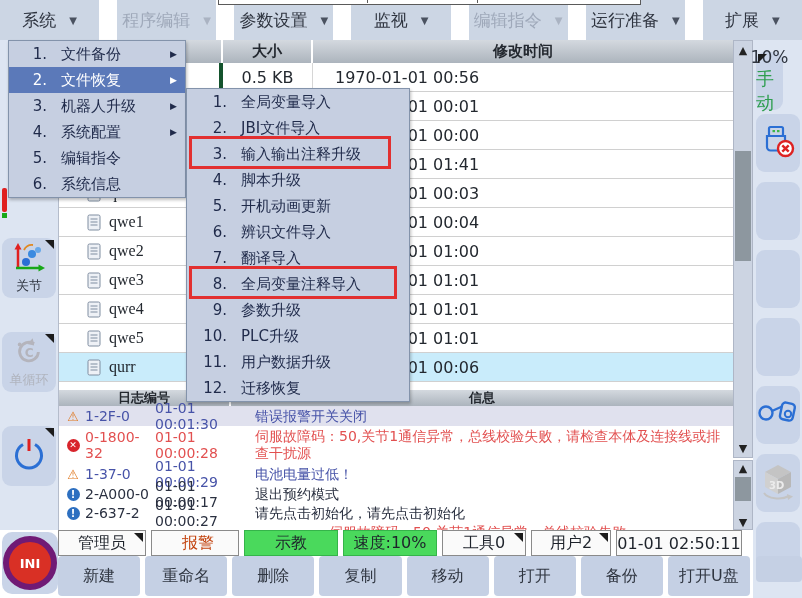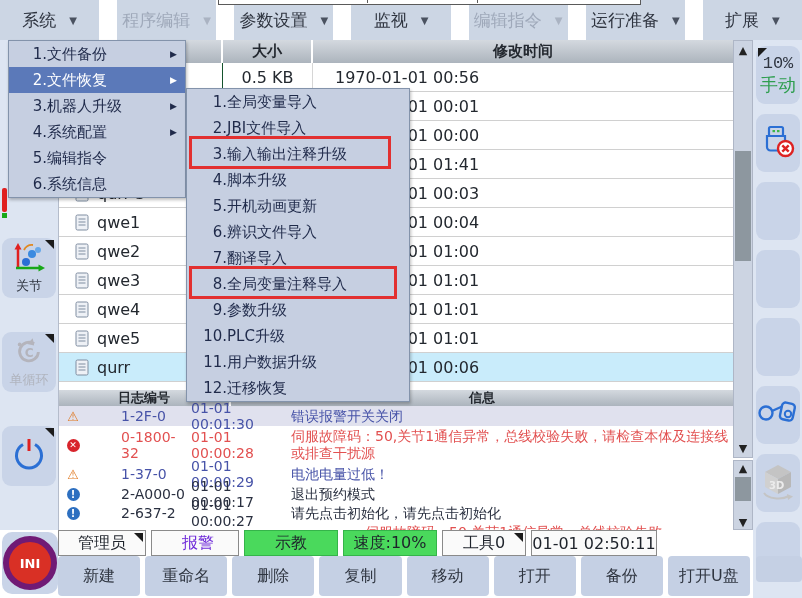--- a/index.html
+++ b/index.html
@@ -46,73 +46,73 @@
   .thead{display:flex;height:23px;font-size:15px;font-weight:bold;color:#23282f;}
   .th{background:linear-gradient(#d4d9df,#acb4bd);display:flex;align-items:center;justify-content:center;
       border-right:2px solid #fff;box-sizing:border-box;}
   .th.name{width:164px;}
   .th.size{width:90px;}
   .th.time{flex:1;border-right:none;}
   .trow{display:flex;height:29px;border-bottom:1px solid #d0d0d0;box-sizing:border-box;
         font-size:16px;color:#23282f;align-items:center;background:#fff;}
   .trow.sel{background:#c9ecfb;}
   .tc{height:100%;display:flex;align-items:center;box-sizing:border-box;}
-  .tc.name{width:164px;padding-left:16px;border-right:1px solid #14532d;}
+  .tc.name{width:164px;padding-left:28px;border-right:4px solid #14532d;font-family:Liberation Serif, serif;}
   .tc.name .doc{margin-right:8px;display:flex;}
   .tc.size{width:90px;justify-content:center;border-right:1px solid #d6d6d6;}
   .tc.time{flex:1;padding-left:22px;}
 
   
   .vscroll{position:absolute;width:20px;background:#ccd4e2;border:1px solid #aeb6c6;box-sizing:border-box;}
   .sarrow{position:absolute;left:0;width:18px;height:16px;display:flex;align-items:center;
           justify-content:center;font-size:11px;color:#222;cursor:pointer;}
   .sthumb{position:absolute;left:1px;width:16px;background:#8d979f;cursor:pointer;}
 
   
   .logarea{position:absolute;left:58px;top:390px;width:675px;height:140px;background:#fff;overflow:hidden;
            border-left:1px solid #b4bccb;box-sizing:border-box;}
   .loghead{display:flex;height:16px;font-size:13px;font-weight:bold;color:#23282f;}
   .lh{background:linear-gradient(#d4d9df,#acb4bd);display:flex;align-items:center;justify-content:center;
       border-right:2px solid #fff;box-sizing:border-box;}
   .lh.id{width:172px;}
   .lh.info{flex:1;border-right:none;}
   .lrow{display:flex;font-size:14px;align-items:center;background:#fff;}
   .lrow .lic{width:16px;margin-left:6px;display:flex;justify-content:center;}
-  .lrow .lid{width:70px;padding-left:4px;margin-left:36px;}
+  .lrow .lid{width:70px;padding-left:4px;}
   .lrow .ltime{width:96px;}
   .lrow .lmsg{flex:1;padding-left:4px;line-height:17px;}
   .lrow.warnrow{color:#4753a8;}
   .lrow.errrow{color:#e25050;}
   .lrow.normrow{color:#2a3040;}
   .lrow.first{background:#e0e1ee;}
   .ico-warn{color:#e07820;font-size:13px;font-weight:bold;}
   .ico-err{width:13px;height:13px;border-radius:50%;background:#d8242c;color:#fff;font-size:9px;
            font-weight:bold;display:flex;align-items:center;justify-content:center;}
   .ico-info{width:13px;height:13px;border-radius:50%;background:#2d6fc0;color:#fff;font-size:10px;
            font-weight:bold;display:flex;align-items:center;justify-content:center;}
 
   
   .statusbar{position:absolute;left:58px;top:530px;width:690px;height:26px;display:flex;gap:5px;}
   .stitem{position:relative;background:#fafafa;border:1px solid #8a8a8a;box-sizing:border-box;
           display:flex;align-items:center;justify-content:center;font-size:16px;color:#1e232b;cursor:pointer;}
   .stitem.green{background:#4ad95c;border-color:#35b44a;}
-  .stitem.alarm{color:#6d28d9;padding-left:6px;}
+  .stitem.alarm{color:#c2410c;padding-left:6px;}
 
   
   .bottombar{position:absolute;left:58px;top:556px;width:692px;height:40px;display:flex;gap:5px;}
   .bbtn{flex:1;background:#c5d0e4;border-radius:4px;display:flex;align-items:center;justify-content:center;
         font-size:16px;color:#2f3540;cursor:pointer;}
   .bstub{position:absolute;left:756px;top:556px;width:46px;height:26px;background:#c5d0e4;border-radius:4px;}
 
   
   .menu{position:absolute;background:#c6cfe1;border:1px solid #8393ab;box-sizing:border-box;z-index:60;
         box-shadow:1px 2px 3px rgba(0,0,0,.25);}
   .mitem{height:26px;display:flex;align-items:center;font-size:15px;color:#1f2a4a;cursor:pointer;position:relative;}
   .mitem .num{width:30px;text-align:right;margin-left:8px;}
-  .mitem .lab{flex:1;}
+  .mitem .lab{margin-left:14px;flex:1;}
   .mitem .sub{font-size:9px;margin-right:8px;color:#1f2a4a;}
   .mitem.sel{background:#5b79b9;color:#fff;}
   .mitem.sel .sub{color:#fff;}
   .menu.submenu{z-index:61;}
   .menu.submenu .num{width:32px;}
   .redbox{position:absolute;border:3px solid #e23030;box-sizing:border-box;pointer-events:none;z-index:5;}
 </style>
 </head>
 <body>
 
@@ -427,21 +427,21 @@
     </div>
   </div>
 
   <div class="vscroll" style="left:733px;top:460px;height:70px;">
     <div class="sarrow" style="top:0;height:14px;">▲</div>
     <div class="sthumb" style="top:16px;height:24px;"></div>
     <div class="sarrow" style="bottom:0;height:14px;">▼</div>
   </div>
 
   <div class="rside">
-    <div class="sbtn foldL" style="left:3px;top:6px;width:44px;height:58px;font-family:Liberation Mono, monospace;">
+    <div class="sbtn foldL" style="left:3px;top:12px;width:27px;height:58px;">
       <span class="speedtxt">10%</span>
       <span class="modetxt">手动</span>
     </div>
     <div class="sbtn" style="left:3px;top:74px;width:44px;height:58px;">
       <span>
         <svg width="36" height="36" viewBox="0 0 36 36">
           <rect x="9" y="4" width="14" height="9" rx="1.5" fill="none" stroke="#2b6fd4" stroke-width="2.2"></rect>
           <rect x="12.5" y="7" width="2.5" height="2.2" fill="#3db54a"></rect>
           <rect x="17" y="7" width="2.5" height="2.2" fill="#3db54a"></rect>
           <path d="M7 13 h18 v11 a3.5 3.5 0 0 1 -3.5 3.5 h-11 a3.5 3.5 0 0 1 -3.5 -3.5 z" fill="none" stroke="#2b6fd4" stroke-width="2.2"></path>
@@ -487,20 +487,23 @@
       </div>
     <div class="stitem green" style="width:94px;">
         <span>示教</span>
       </div>
     <div class="stitem green" style="width:94px;">
         <span>速度:10%</span>
       </div>
     <div class="stitem fold" style="width:84px;">
         <span>工具0</span>
       </div>
+    <div class="stitem fold" style="width:80px;">
+        <span>用户2</span>
+      </div>
     <div class="stitem" style="width:126px;">
         <span>01-01 02:50:11</span>
       </div>
   </div>
 
   <div class="bottombar">
     <div class="bbtn">新建</div>
     <div class="bbtn">重命名</div>
     <div class="bbtn">删除</div>
     <div class="bbtn">复制</div>

